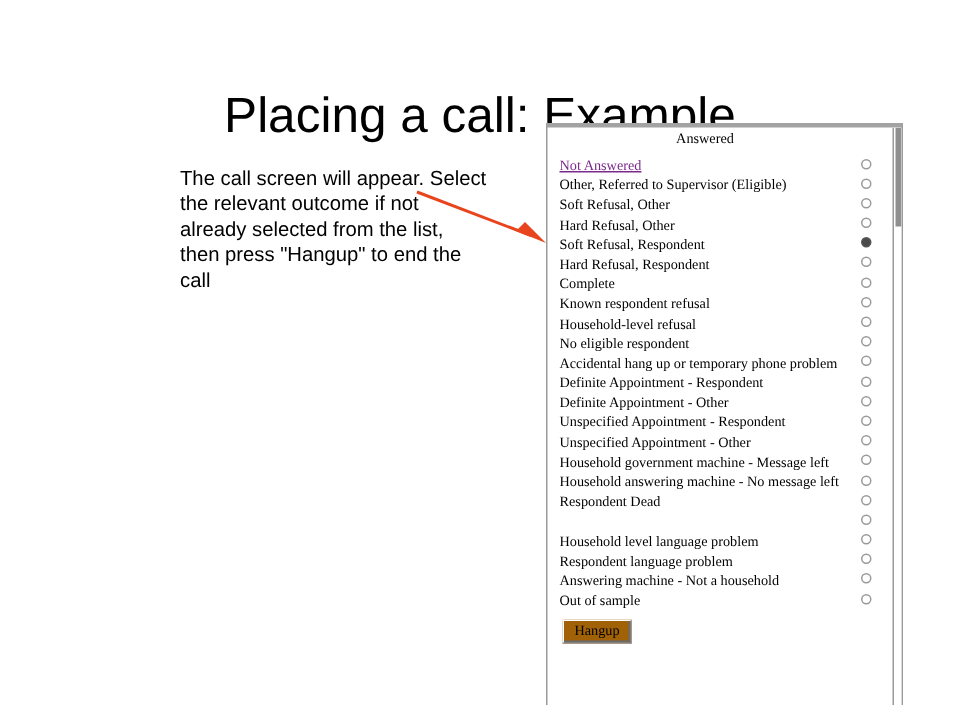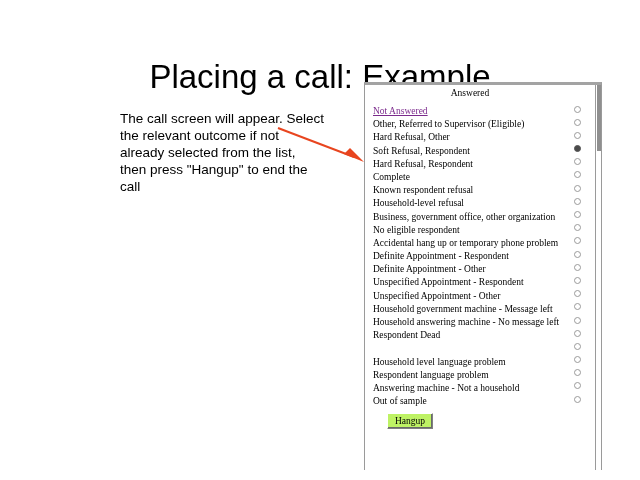--- a/index.html
+++ b/index.html
@@ -112,24 +112,24 @@
     border-radius: 50%;
     background: #ffffff;
     box-sizing: border-box;
   }
   .radio.checked {
     background: #4a4a4a;
     border-color: #555555;
   }
   .hangup-btn {
     position: absolute;
-    left: 22px;
+    left: 10px;
     top: 328px;
     padding: 2px 7px;
-    background: #bef264;
+    background: #a16207;
     border: 1px solid #808080;
     border-top-color: #ffffff;
     border-left-color: #ffffff;
     font-family: "Liberation Serif", serif;
     font-size: 9.5px;
     color: #000000;
     box-shadow: inset -1px -1px 0 #6a6a6a;
   }
   .scroll-strip {
     position: absolute;
@@ -165,27 +165,27 @@
   </svg>
 
   <div class="shot">
     <div class="shot-inner">
 
       <div class="shot-head">Answered</div>
 
       <div class="opt-list">
           <div class="opt-row"><span class="opt-label link">Not Answered</span><span class="radio"></span></div>
           <div class="opt-row"><span class="opt-label">Other, Referred to Supervisor (Eligible)</span><span class="radio"></span></div>
+          <div class="opt-row"><span class="opt-label">Soft Refusal, Other</span><span class="radio"></span></div>
           <div class="opt-row"><span class="opt-label">Hard Refusal, Other</span><span class="radio"></span></div>
           <div class="opt-row"><span class="opt-label">Soft Refusal, Respondent</span><span class="radio checked"></span></div>
           <div class="opt-row"><span class="opt-label">Hard Refusal, Respondent</span><span class="radio"></span></div>
           <div class="opt-row"><span class="opt-label">Complete</span><span class="radio"></span></div>
           <div class="opt-row"><span class="opt-label">Known respondent refusal</span><span class="radio"></span></div>
           <div class="opt-row"><span class="opt-label">Household-level refusal</span><span class="radio"></span></div>
-          <div class="opt-row"><span class="opt-label">Business, government office, other organization</span><span class="radio"></span></div>
           <div class="opt-row"><span class="opt-label">No eligible respondent</span><span class="radio"></span></div>
           <div class="opt-row"><span class="opt-label">Accidental hang up or temporary phone problem</span><span class="radio"></span></div>
           <div class="opt-row"><span class="opt-label">Definite Appointment - Respondent</span><span class="radio"></span></div>
           <div class="opt-row"><span class="opt-label">Definite Appointment - Other</span><span class="radio"></span></div>
           <div class="opt-row"><span class="opt-label">Unspecified Appointment - Respondent</span><span class="radio"></span></div>
           <div class="opt-row"><span class="opt-label">Unspecified Appointment - Other</span><span class="radio"></span></div>
           <div class="opt-row"><span class="opt-label">Household government machine - Message left</span><span class="radio"></span></div>
           <div class="opt-row"><span class="opt-label">Household answering machine - No message left</span><span class="radio"></span></div>
           <div class="opt-row"><span class="opt-label">Respondent Dead</span><span class="radio"></span></div>
           <div class="opt-row"><span class="radio"></span></div>

